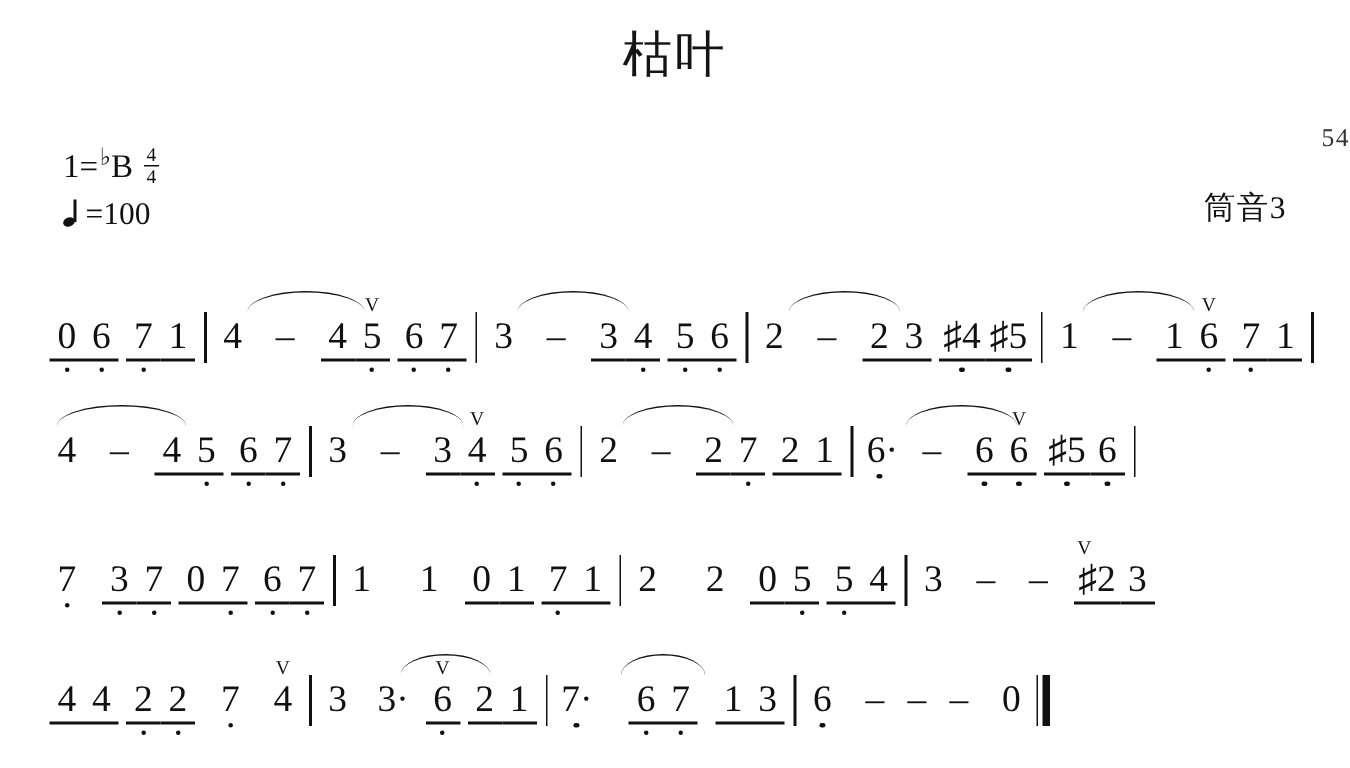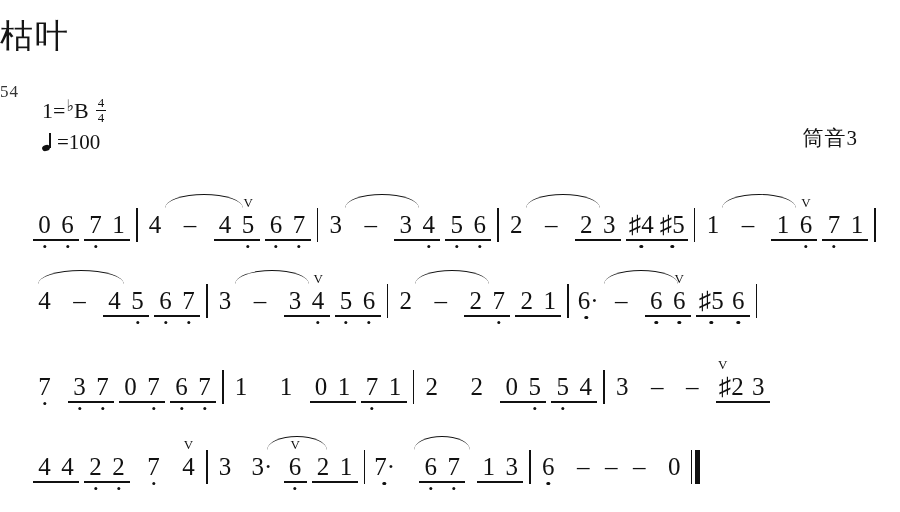--- a/index.html
+++ b/index.html
@@ -20,32 +20,32 @@
     position: absolute;
     inset: 0;
   }
 
   
   .title {
     position: absolute;
     top: 14px;
     left: 0;
     width: 900px;
-    text-align: left;
+    text-align: center;
     font-size: 33px;
     letter-spacing: 2px;
     font-family: "Liberation Serif", serif;
     color: #141414;
   }
   .subtitle {
     position: absolute;
     top: 82px;
     left: 0;
     width: 900px;
-    text-align: left;
+    text-align: right;
     font-size: 17px;
     color: #333333;
     letter-spacing: 1px;
   }
 
   .key-block {
     position: absolute;
     left: 42px;
     top: 96px;
     font-size: 22px;

